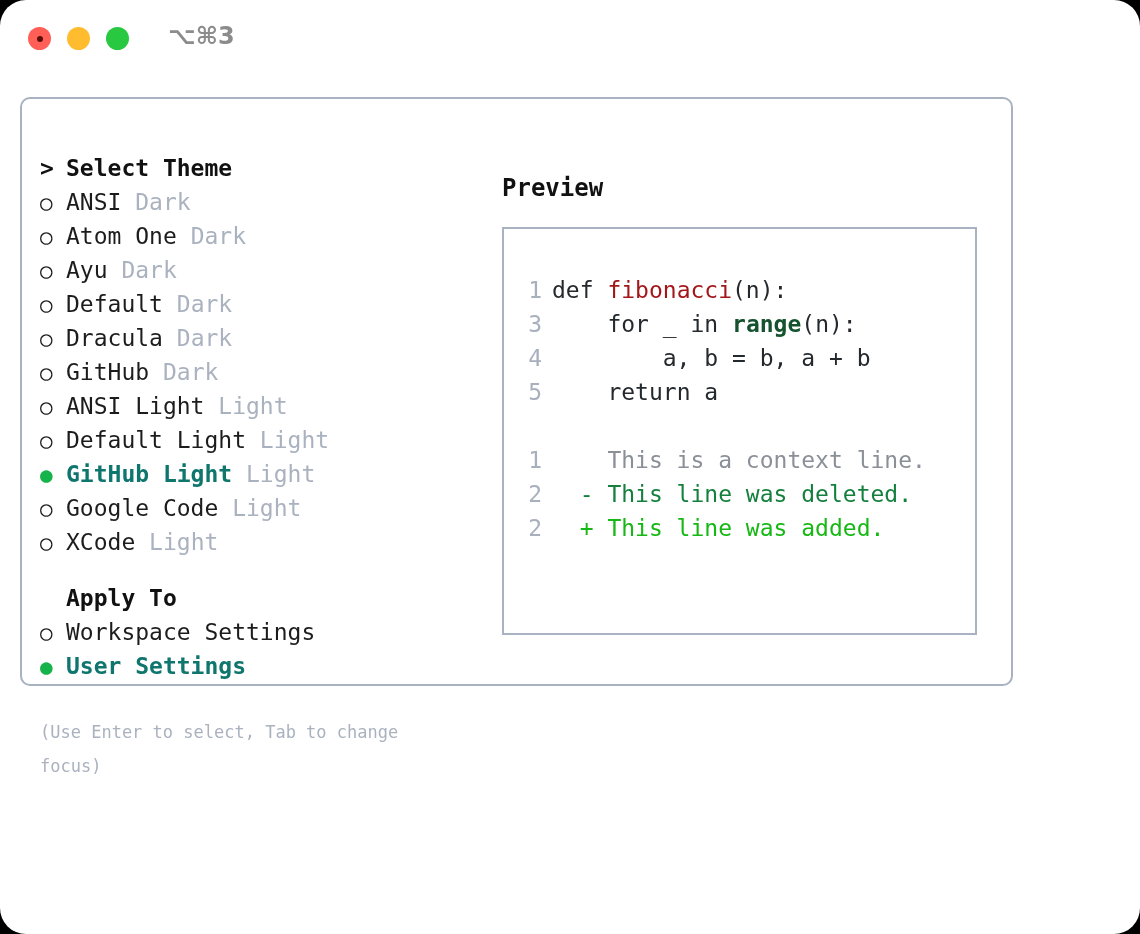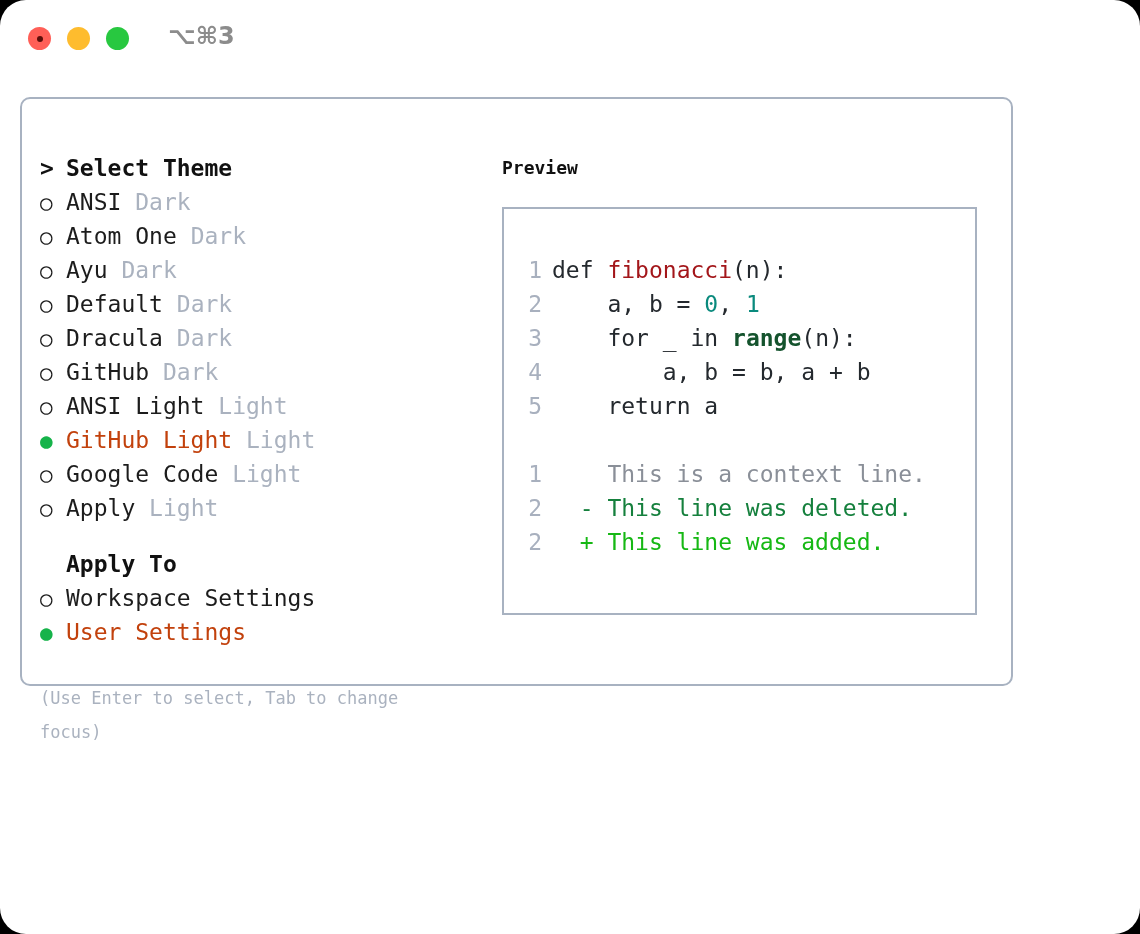--- a/index.html
+++ b/index.html
@@ -95,45 +95,46 @@
   .heading.nocaret { padding-left: 26px; }
 
   .marker {
     display: inline-block;
     width: 26px;
     color: #1c1c1c;
     font-size: 21px;
   }
   .marker.sel { color: #16b34a; }
   .label { color: #1c1c1c; margin-top: 30px; }
-  .label.sel { color: #c2410c; }
+  .label.sel { color: #0f766e; font-weight: bold; }
   .tag { color: #aab2bf; }
 
   .spacer-12 { height: 22px; }
   .spacer-28 { height: 32px; }
 
   .hint {
     font-size: 17px;
     line-height: 34px;
     color: #aab2bf;
     width: 410px;
   }
 
   
   .right-col {
     position: absolute;
     left: 480px;
     top: 52px;
     width: 490px;
   }
   .preview-title {
-    font-size: 18px;
+    font-size: 24px;
     font-weight: bold;
     color: #111111;
     line-height: 34px;
+    margin-top: 20px;
   }
   .preview-box {
     margin-top: 22px;
     width: 475px;
     height: 408px;
     border: 2px solid #a8b2c1;
     box-sizing: border-box;
     padding: 44px 0 16px 0;
   }
   .code-line {
@@ -180,23 +181,24 @@
       </div>
 
       <div id="theme-list">
           <div class="row"><span class="marker">○</span><span class="label">ANSI</span><span class="tag"> Dark</span></div>
           <div class="row"><span class="marker">○</span><span class="label">Atom One</span><span class="tag"> Dark</span></div>
           <div class="row"><span class="marker">○</span><span class="label">Ayu</span><span class="tag"> Dark</span></div>
           <div class="row"><span class="marker">○</span><span class="label">Default</span><span class="tag"> Dark</span></div>
           <div class="row"><span class="marker">○</span><span class="label">Dracula</span><span class="tag"> Dark</span></div>
           <div class="row"><span class="marker">○</span><span class="label">GitHub</span><span class="tag"> Dark</span></div>
           <div class="row"><span class="marker">○</span><span class="label">ANSI Light</span><span class="tag"> Light</span></div>
+          <div class="row"><span class="marker">○</span><span class="label">Default Light</span><span class="tag"> Light</span></div>
           <div class="row"><span class="marker sel">●</span><span class="label sel">GitHub Light</span><span class="tag"> Light</span></div>
           <div class="row"><span class="marker">○</span><span class="label">Google Code</span><span class="tag"> Light</span></div>
-          <div class="row"><span class="marker">○</span><span class="label">Apply</span><span class="tag"> Light</span></div>
+          <div class="row"><span class="marker">○</span><span class="label">XCode</span><span class="tag"> Light</span></div>
         </div>
 
       <div class="spacer-12"></div>
 
       <div class="row heading nocaret">
         <span>Apply To</span>
       </div>
 
       <div id="apply-list">
           <div class="row"><span class="marker">○</span><span class="label">Workspace Settings</span></div>
@@ -206,21 +208,20 @@
       <div class="spacer-28"></div>
 
       <div class="hint">(Use Enter to select, Tab to change focus)</div>
     </div>
 
     <div class="right-col">
       <div class="preview-title">Preview</div>
       <div class="preview-box">
         <div id="code-sample">
             <div class="code-line"><span class="lineno">1</span><span class="kw">def </span><span class="fn">fibonacci</span><span class="plain">(n):</span></div>
-            <div class="code-line"><span class="lineno">2</span><span class="plain">    a, b = </span><span class="num">0</span><span class="plain">, </span><span class="num">1</span></div>
             <div class="code-line"><span class="lineno">3</span><span class="plain">    </span><span class="kw">for</span><span class="plain"> _ </span><span class="kw">in</span><span class="plain"> </span><span class="bif">range</span><span class="plain">(n):</span></div>
             <div class="code-line"><span class="lineno">4</span><span class="plain">        a, b = b, a + b</span></div>
             <div class="code-line"><span class="lineno">5</span><span class="plain">    </span><span class="kw">return</span><span class="plain"> a</span></div>
           </div>
         <div class="gap"></div>
         <div id="diff-sample">
             <div class="code-line"><span class="lineno">1</span><span class="ctx">    This is a context line.</span></div>
             <div class="code-line"><span class="lineno">2</span><span class="del">  - This line was deleted.</span></div>
             <div class="code-line"><span class="lineno">2</span><span class="add">  + This line was added.</span></div>
           </div>

